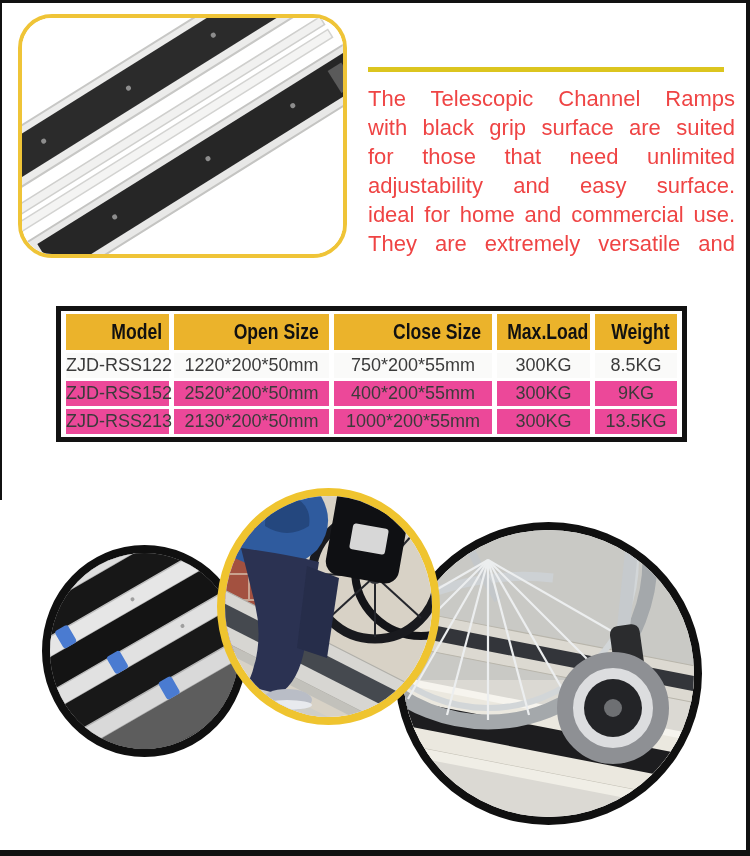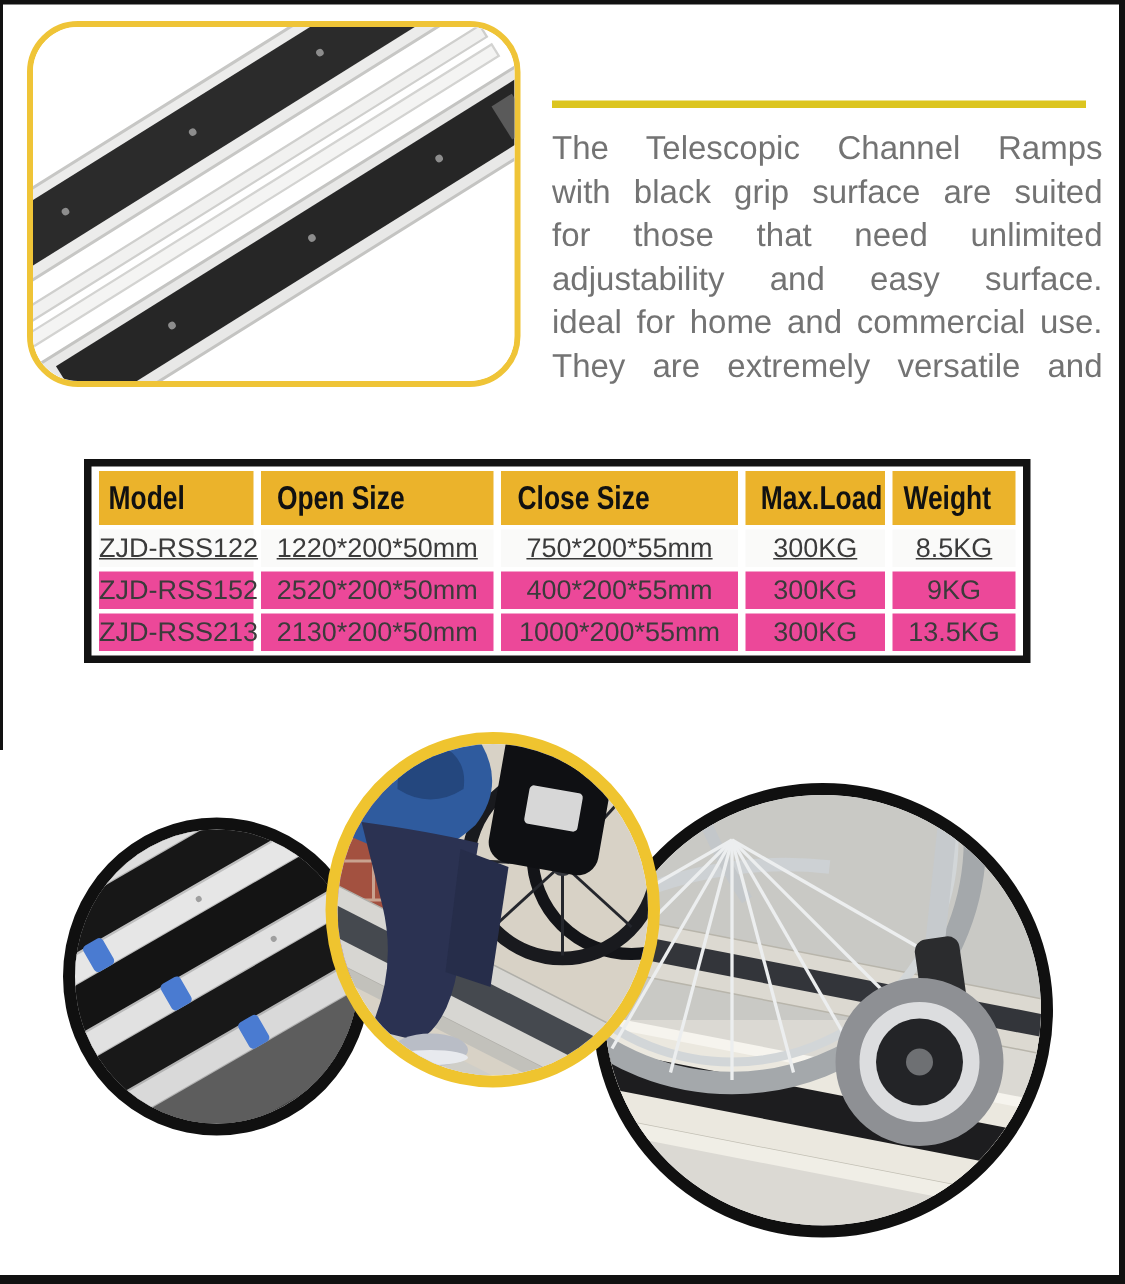--- a/index.html
+++ b/index.html
@@ -21,39 +21,39 @@
   }
   .product-photo svg{display:block;}
 
   
   .page-title{
     position:absolute;left:363px;top:22px;width:382px;margin:0;
     font-family:"Liberation Serif",serif;font-weight:700;font-size:32px;line-height:36px;
     color:#141414;white-space:nowrap;letter-spacing:0px;
   }
   .title-underline{position:absolute;left:368px;top:67px;width:356px;height:5px;background:#DCC51F;}
-  .description{position:absolute;left:368px;top:84px;width:367px;color:#737373;font-size:22px;}
+  .description{position:absolute;left:368px;top:84px;width:367px;color:#ef4444;font-size:22px;}
   .desc-line{height:29px;line-height:29px;text-align:justify;text-align-last:justify;white-space:nowrap;}
 
   
   .spec-table{
     position:absolute;left:56px;top:306px;width:631px;
     border:5px solid #121212;background:#ffffff;
     border-collapse:separate;border-spacing:5px 3px;table-layout:fixed;
   }
   .spec-table th{
     background:#EBB32B;color:#111;height:36px;padding:0;
-    font-size:22px;font-weight:700;text-align:left;vertical-align:middle;white-space:nowrap;
+    font-size:22px;font-weight:700;text-align:right;vertical-align:middle;white-space:nowrap;
   }
   .spec-table th .cond{display:inline-block;transform:scaleX(.8);transform-origin:center;}
   .spec-table td{
     height:25px;padding:0;text-align:center;vertical-align:middle;
     color:#3b3b3b;font-size:18px;white-space:nowrap;
   }
-  .spec-table tr.row-odd td{background:#FAFAF9;text-decoration:underline;}
+  .spec-table tr.row-odd td{background:#FAFAF9;}
   .spec-table tr.row-even td{background:#ec4899;}
 
   
   .circle{position:absolute;border-radius:50%;overflow:hidden;background:#fff;}
   .circle svg{display:block;}
   .circle-left{left:42px;top:545px;width:189px;height:196px;border:8px solid #101010;z-index:1;}
   .circle-middle{left:217px;top:488px;width:207px;height:221px;border:8px solid #EFC42F;z-index:3;}
   .circle-right{left:395px;top:522px;width:291px;height:287px;border:8px solid #101010;z-index:2;}
 </style>
 </head>

